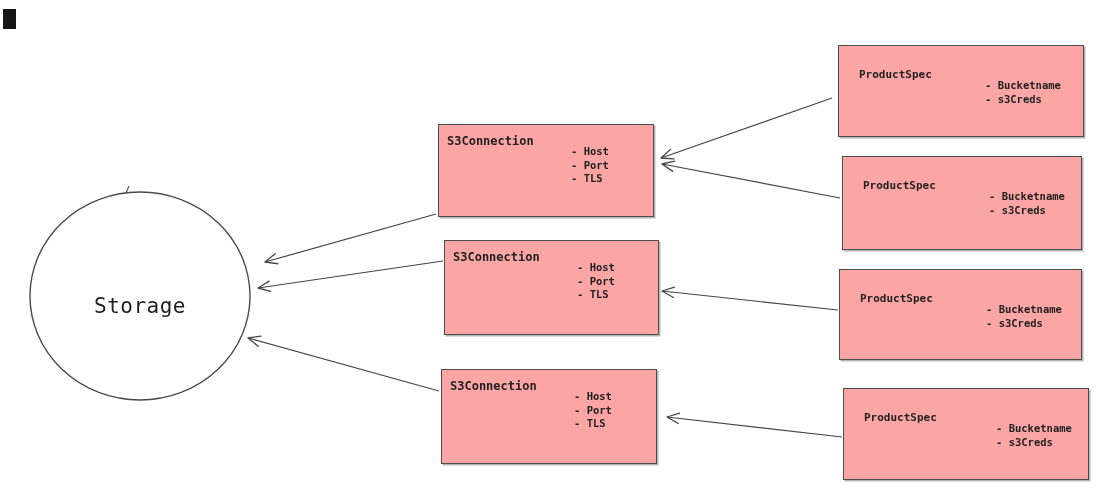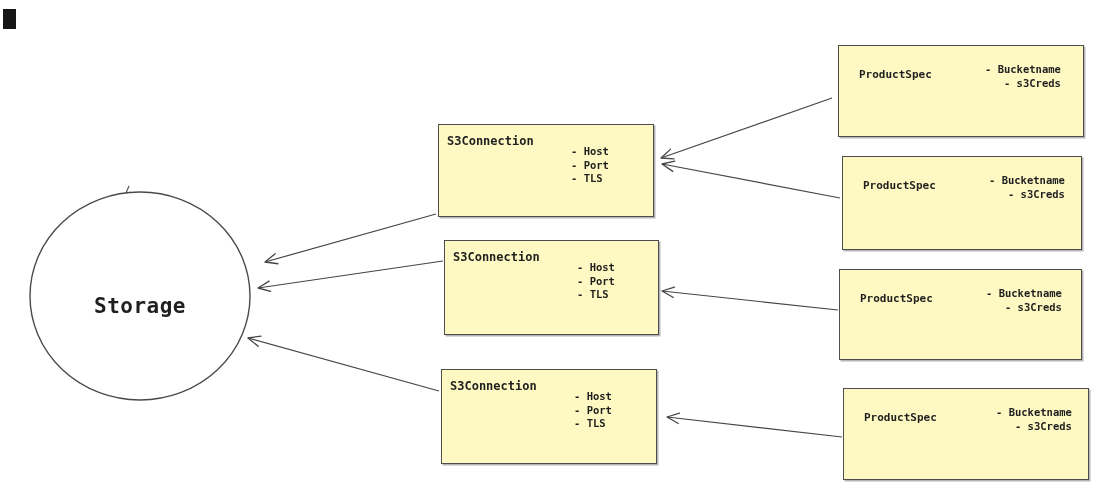--- a/index.html
+++ b/index.html
@@ -13,50 +13,50 @@
     color: #1f1f1f;
   }
   #connector-layer {
     position: absolute;
     left: 0; top: 0;
     width: 1119px; height: 493px;
     z-index: 1;
   }
   .node {
     position: absolute;
-    background: #fef9c3;
+    background: #fca5a5;
     border: 1.4px solid #4d4d4d;
     box-shadow: 1.5px 1.5px 0 0 rgba(90,90,90,0.45);
     z-index: 2;
   }
   .node-title {
     position: absolute;
     font-weight: bold;
     white-space: nowrap;
   }
   .s3c .node-title { left: 8px; top: 9px; font-size: 12px; }
   .ps  .node-title { left: 20px; top: 22px; font-size: 11px; }
   .attr-list {
     position: absolute;
     font-weight: bold;
     white-space: nowrap;
   }
   .s3c .attr-list { left: 132px; top: 20px; font-size: 10.5px; line-height: 13.5px; }
-  .ps  .attr-list { left: 146px; top: 16px; font-size: 10.5px; line-height: 14px; text-align: right; }
+  .ps  .attr-list { left: 146px; top: 32px; font-size: 10.5px; line-height: 14px; }
   .attr-line { display: block; }
   #storage-label-box {
     position: absolute;
     left: 30px; top: 192px;
     width: 220px; height: 208px;
     display: flex; align-items: center; justify-content: center;
     z-index: 2;
   }
   #storage-label {
     font-size: 21px;
-    font-weight: bold;
+    font-weight: normal;
     letter-spacing: 0.5px;
     margin-top: 19px;
   }
   #corner-mark {
     position: absolute;
     left: 3px; top: 9px;
     width: 13px; height: 20px;
     background: #161616;
     z-index: 3;
   }

